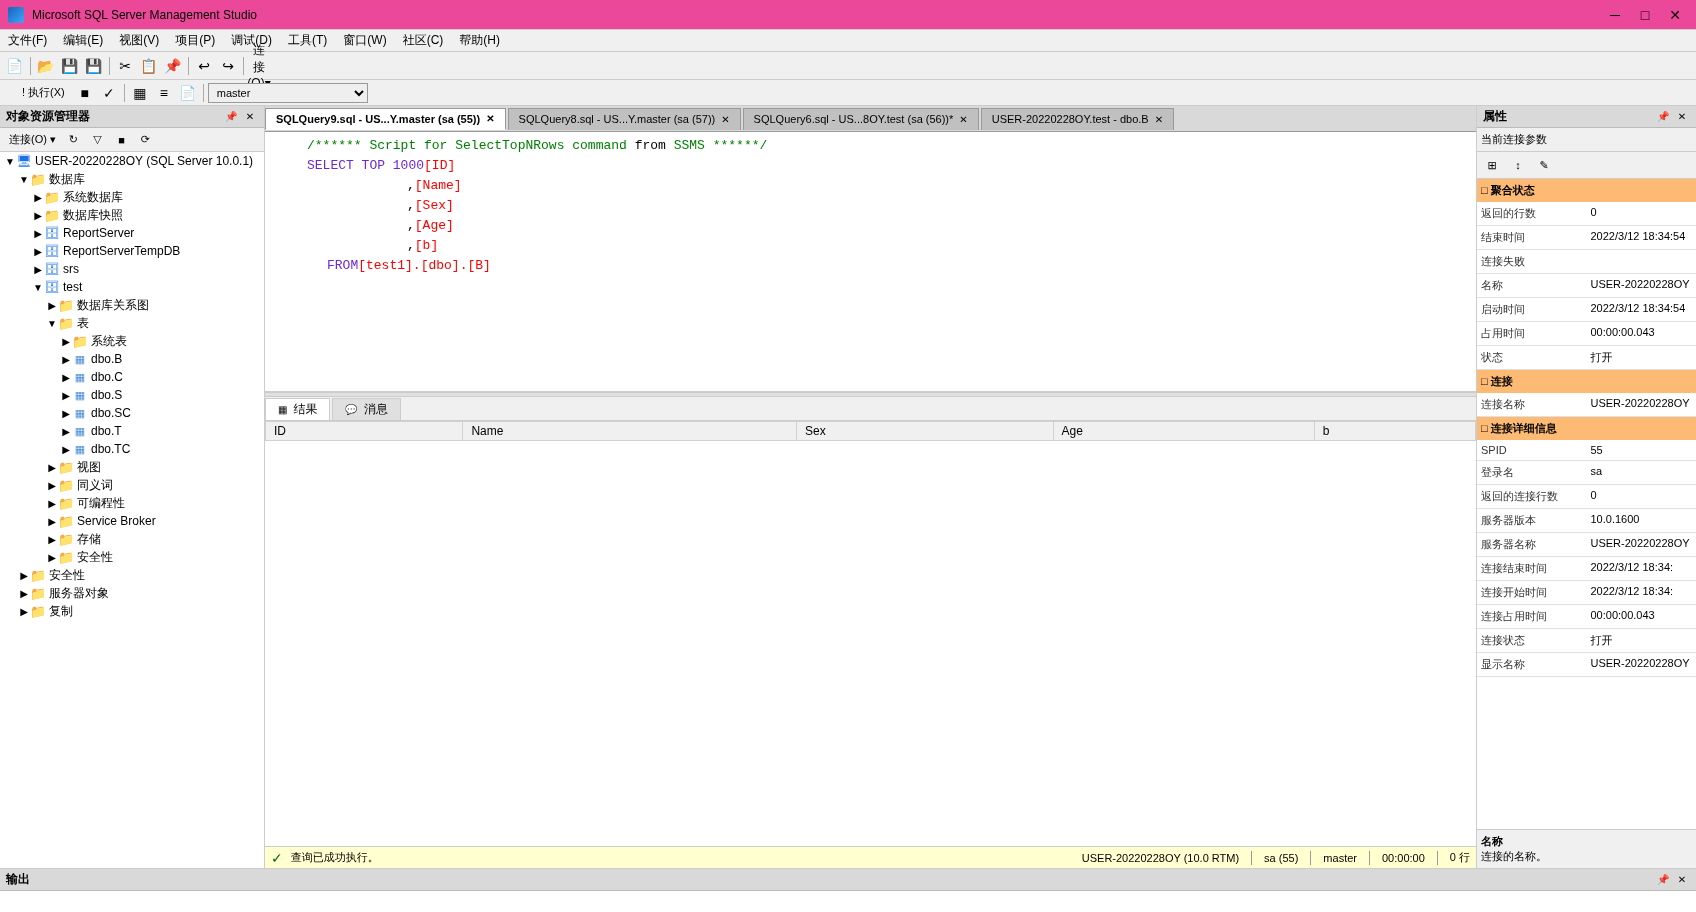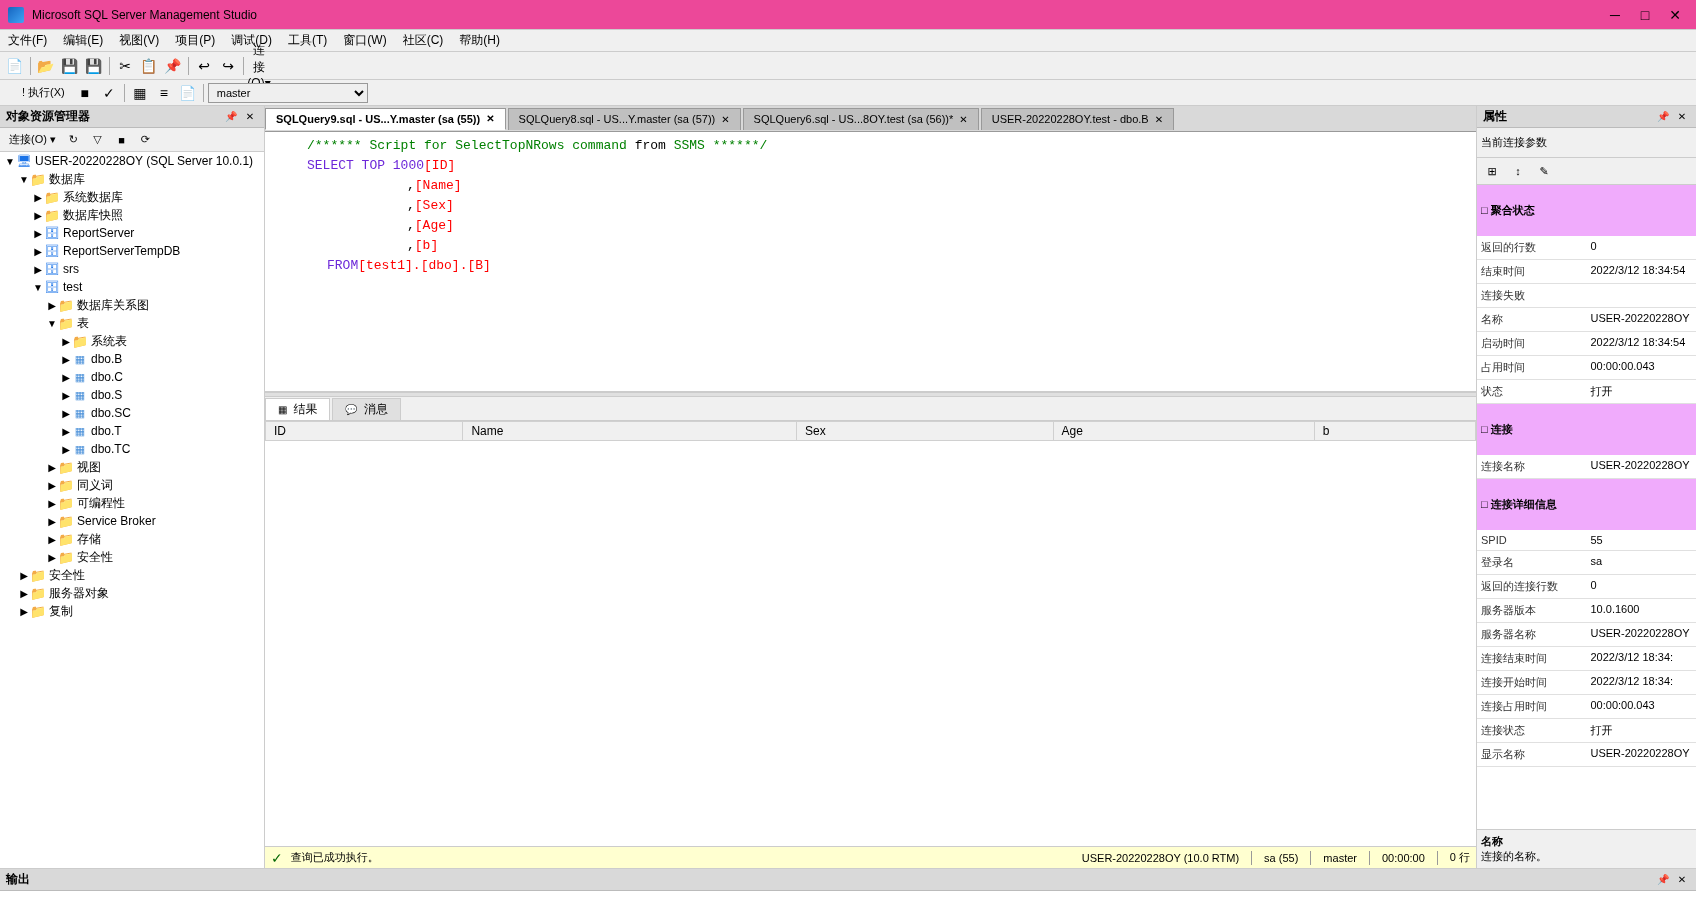--- a/index.html
+++ b/index.html
@@ -76,23 +76,23 @@
     .results-area { flex: 1; overflow: auto; }
     .results-table { border-collapse: collapse; font-size: 12px; width: 100%; }
     .results-table th { background: #f0f0f0; border: 1px solid #d0d0d0; padding: 2px 8px; font-weight: normal; text-align: left; white-space: nowrap; }
 
     
     .query-status { height: 22px; background: #ffffd0; border-top: 1px solid #ccc; display: flex; align-items: center; padding: 0 6px; font-size: 11px; gap: 8px; }
     .status-ok { color: #006600; font-size: 14px; }
 
     
     .properties-panel { width: 220px; min-width: 220px; background: #fff; border-left: 1px solid #ccc; display: flex; flex-direction: column; }
-    .prop-toolbar { background: #f0f0f0; height: 30px; display: flex; align-items: center; padding: 0 4px; border-bottom: 1px solid #ccc; gap: 2px; }
+    .prop-toolbar { background: #f0f0f0; height: 24px; display: flex; align-items: center; padding: 0 4px; border-bottom: 1px solid #ccc; gap: 2px; }
     .prop-table { font-size: 11px; width: 100%; border-collapse: collapse; }
-    .prop-section { background: #f0abfc; font-weight: bold; padding: 18px 4px; font-size: 11px; }
+    .prop-section { background: #fdba74; font-weight: bold; padding: 4px 4px; font-size: 11px; }
     .prop-row td { border-bottom: 1px solid #e0e0e0; padding: 4px 4px; vertical-align: top; }
     .prop-name { width: 50%; color: #333; }
     .prop-value { color: #000; }
     .prop-content { flex: 1; overflow: auto; }
 
     
     .output-panel { height: 130px; background: #fff; border-top: 1px solid #ccc; display: flex; flex-direction: column; }
     .output-content { flex: 1; padding: 4px; font-size: 11px; color: #666; }
 
     .inline-sep { display: inline-block; width: 1px; height: 14px; background: #999; margin: 0 4px; vertical-align: middle; }

